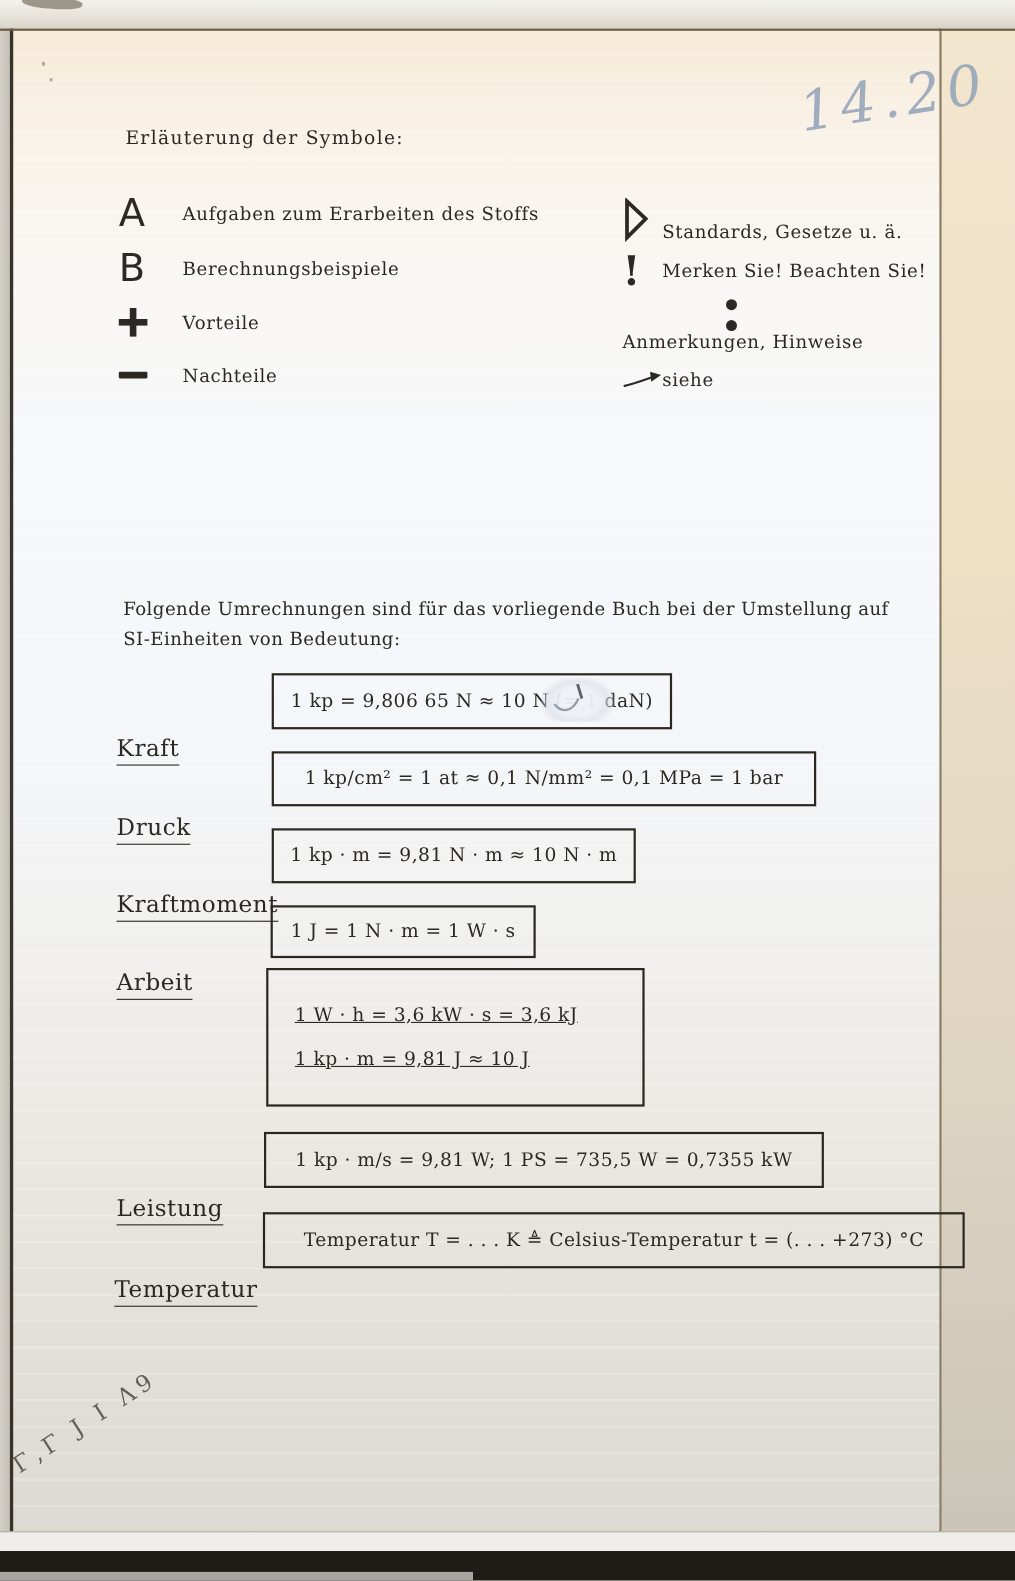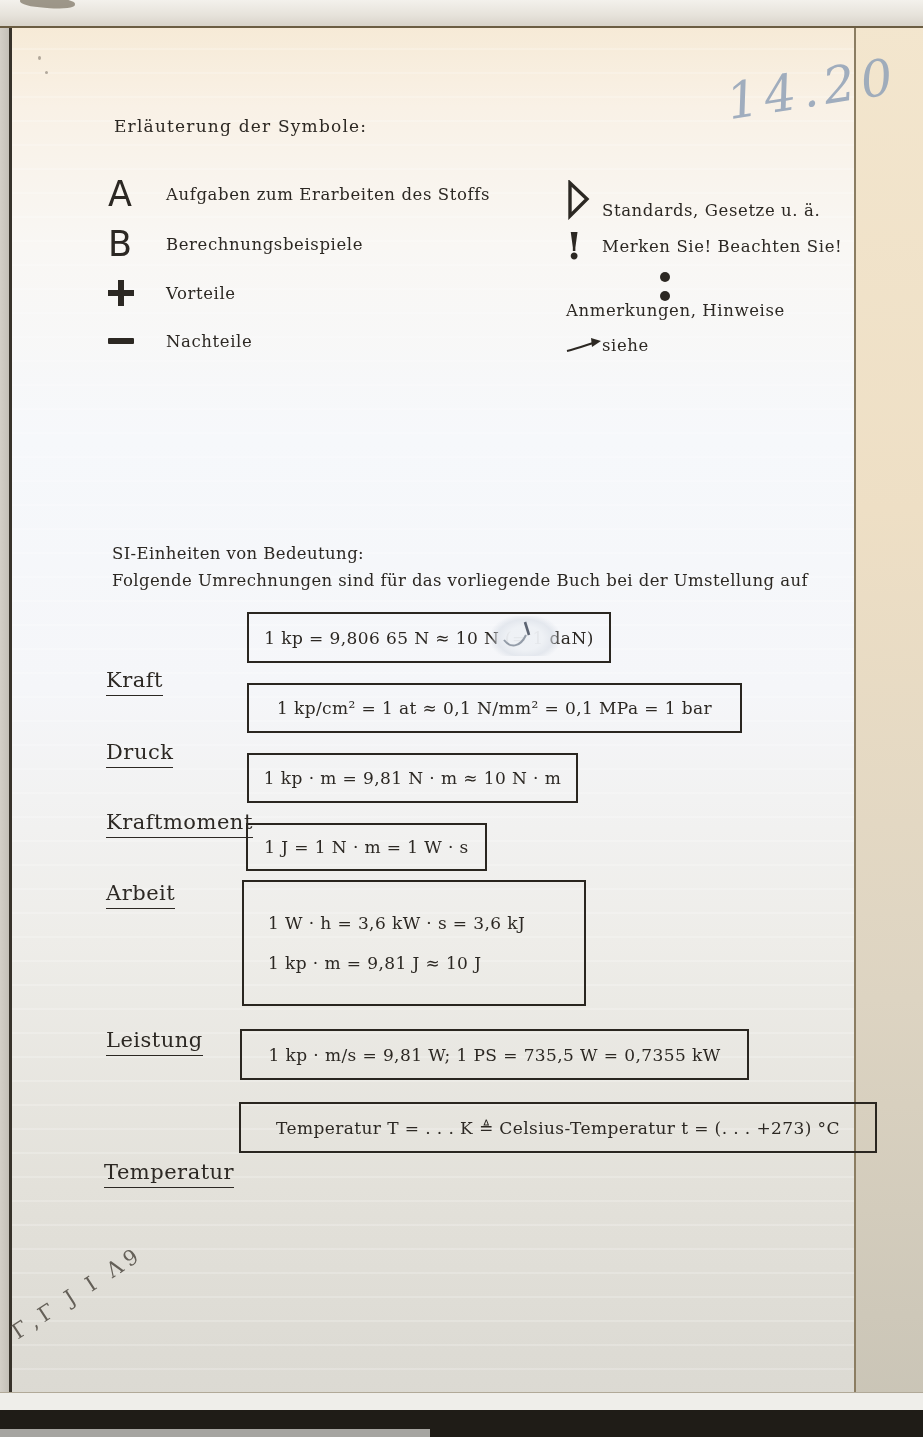--- a/index.html
+++ b/index.html
@@ -88,22 +88,22 @@
     font-size:17px;letter-spacing:.4px;white-space:nowrap;
     font-family:"DejaVu Serif","DejaVu Sans","Liberation Serif",serif;
   }
   .conv-box.multiline{flex-direction:column;align-items:flex-start;justify-content:center;padding-left:24px;}
   .conv-box.multiline .line{line-height:40px;}
 
   .lbl-kraft{left:106px;top:620px;}        .box-kraft{left:247px;top:612px;width:360px;height:47px;}
   .lbl-druck{left:106px;top:692px;}        .box-druck{left:247px;top:683px;width:491px;height:46px;}
   .lbl-kraftmoment{left:106px;top:762px;}  .box-kraftmoment{left:247px;top:753px;width:327px;height:46px;}
   .lbl-arbeit{left:106px;top:833px;}       .box-arbeit{left:246px;top:823px;width:237px;height:44px;}
-  .box-arbeit-extra{left:242px;top:880px;width:316px;height:122px;}
-  .lbl-leistung{left:106px;top:980px;text-align:right;}    .box-leistung{left:240px;top:1029px;width:505px;height:47px;}
+  .box-arbeit-extra{left:242px;top:880px;width:316px;height:122px;text-decoration:underline;}
+  .lbl-leistung{left:106px;top:1038px;text-align:right;}    .box-leistung{left:240px;top:1029px;width:505px;height:47px;}
   .lbl-temperatur{left:104px;top:1112px;}  .box-temperatur{left:239px;top:1102px;width:634px;height:47px;}
 
   .smudge{
     position:absolute;left:492px;top:616px;width:66px;height:40px;
     background:radial-gradient(ellipse at 50% 55%,
       rgba(238,241,245,.95) 0 38%, rgba(213,219,228,.55) 60%, rgba(213,219,228,0) 78%);
   }
 
   .hand-number{
     position:absolute;left:726px;top:60px;
@@ -190,22 +190,22 @@
     <span class="sym">
       <svg width="36" height="18" viewBox="0 0 36 18">
         <path d="M1 15 C 10 13, 18 10, 27 7" fill="none" stroke="#2c2823" stroke-width="2"></path>
         <path d="M25 2 L35 5 L26 11 Z" fill="#2c2823"></path>
       </svg>
     </span>
     <span class="legend-label">siehe</span>
   </div>
 
   <div class="intro">
+    <div>Folgende Umrechnungen sind für das vorliegende Buch bei der Umstellung auf</div>
     <div>SI-Einheiten von Bedeutung:</div>
-    <div>Folgende Umrechnungen sind für das vorliegende Buch bei der Umstellung auf</div>
   </div>
 
   <span class="conv-label lbl-kraft">Kraft</span>
   <div class="conv-box box-kraft">1 kp = 9,806 65 N ≈ 10 N (= 1 daN)</div>
   <div class="smudge">
     <svg width="66" height="40" viewBox="0 0 66 40">
       <path d="M12 24 C18 32 28 32 34 19" fill="none" stroke="#76808f" stroke-width="2" opacity=".75"></path>
       <path d="M33 6 L37 19" stroke="#4d5564" stroke-width="2.6" opacity=".9"></path>
     </svg>
   </div>

